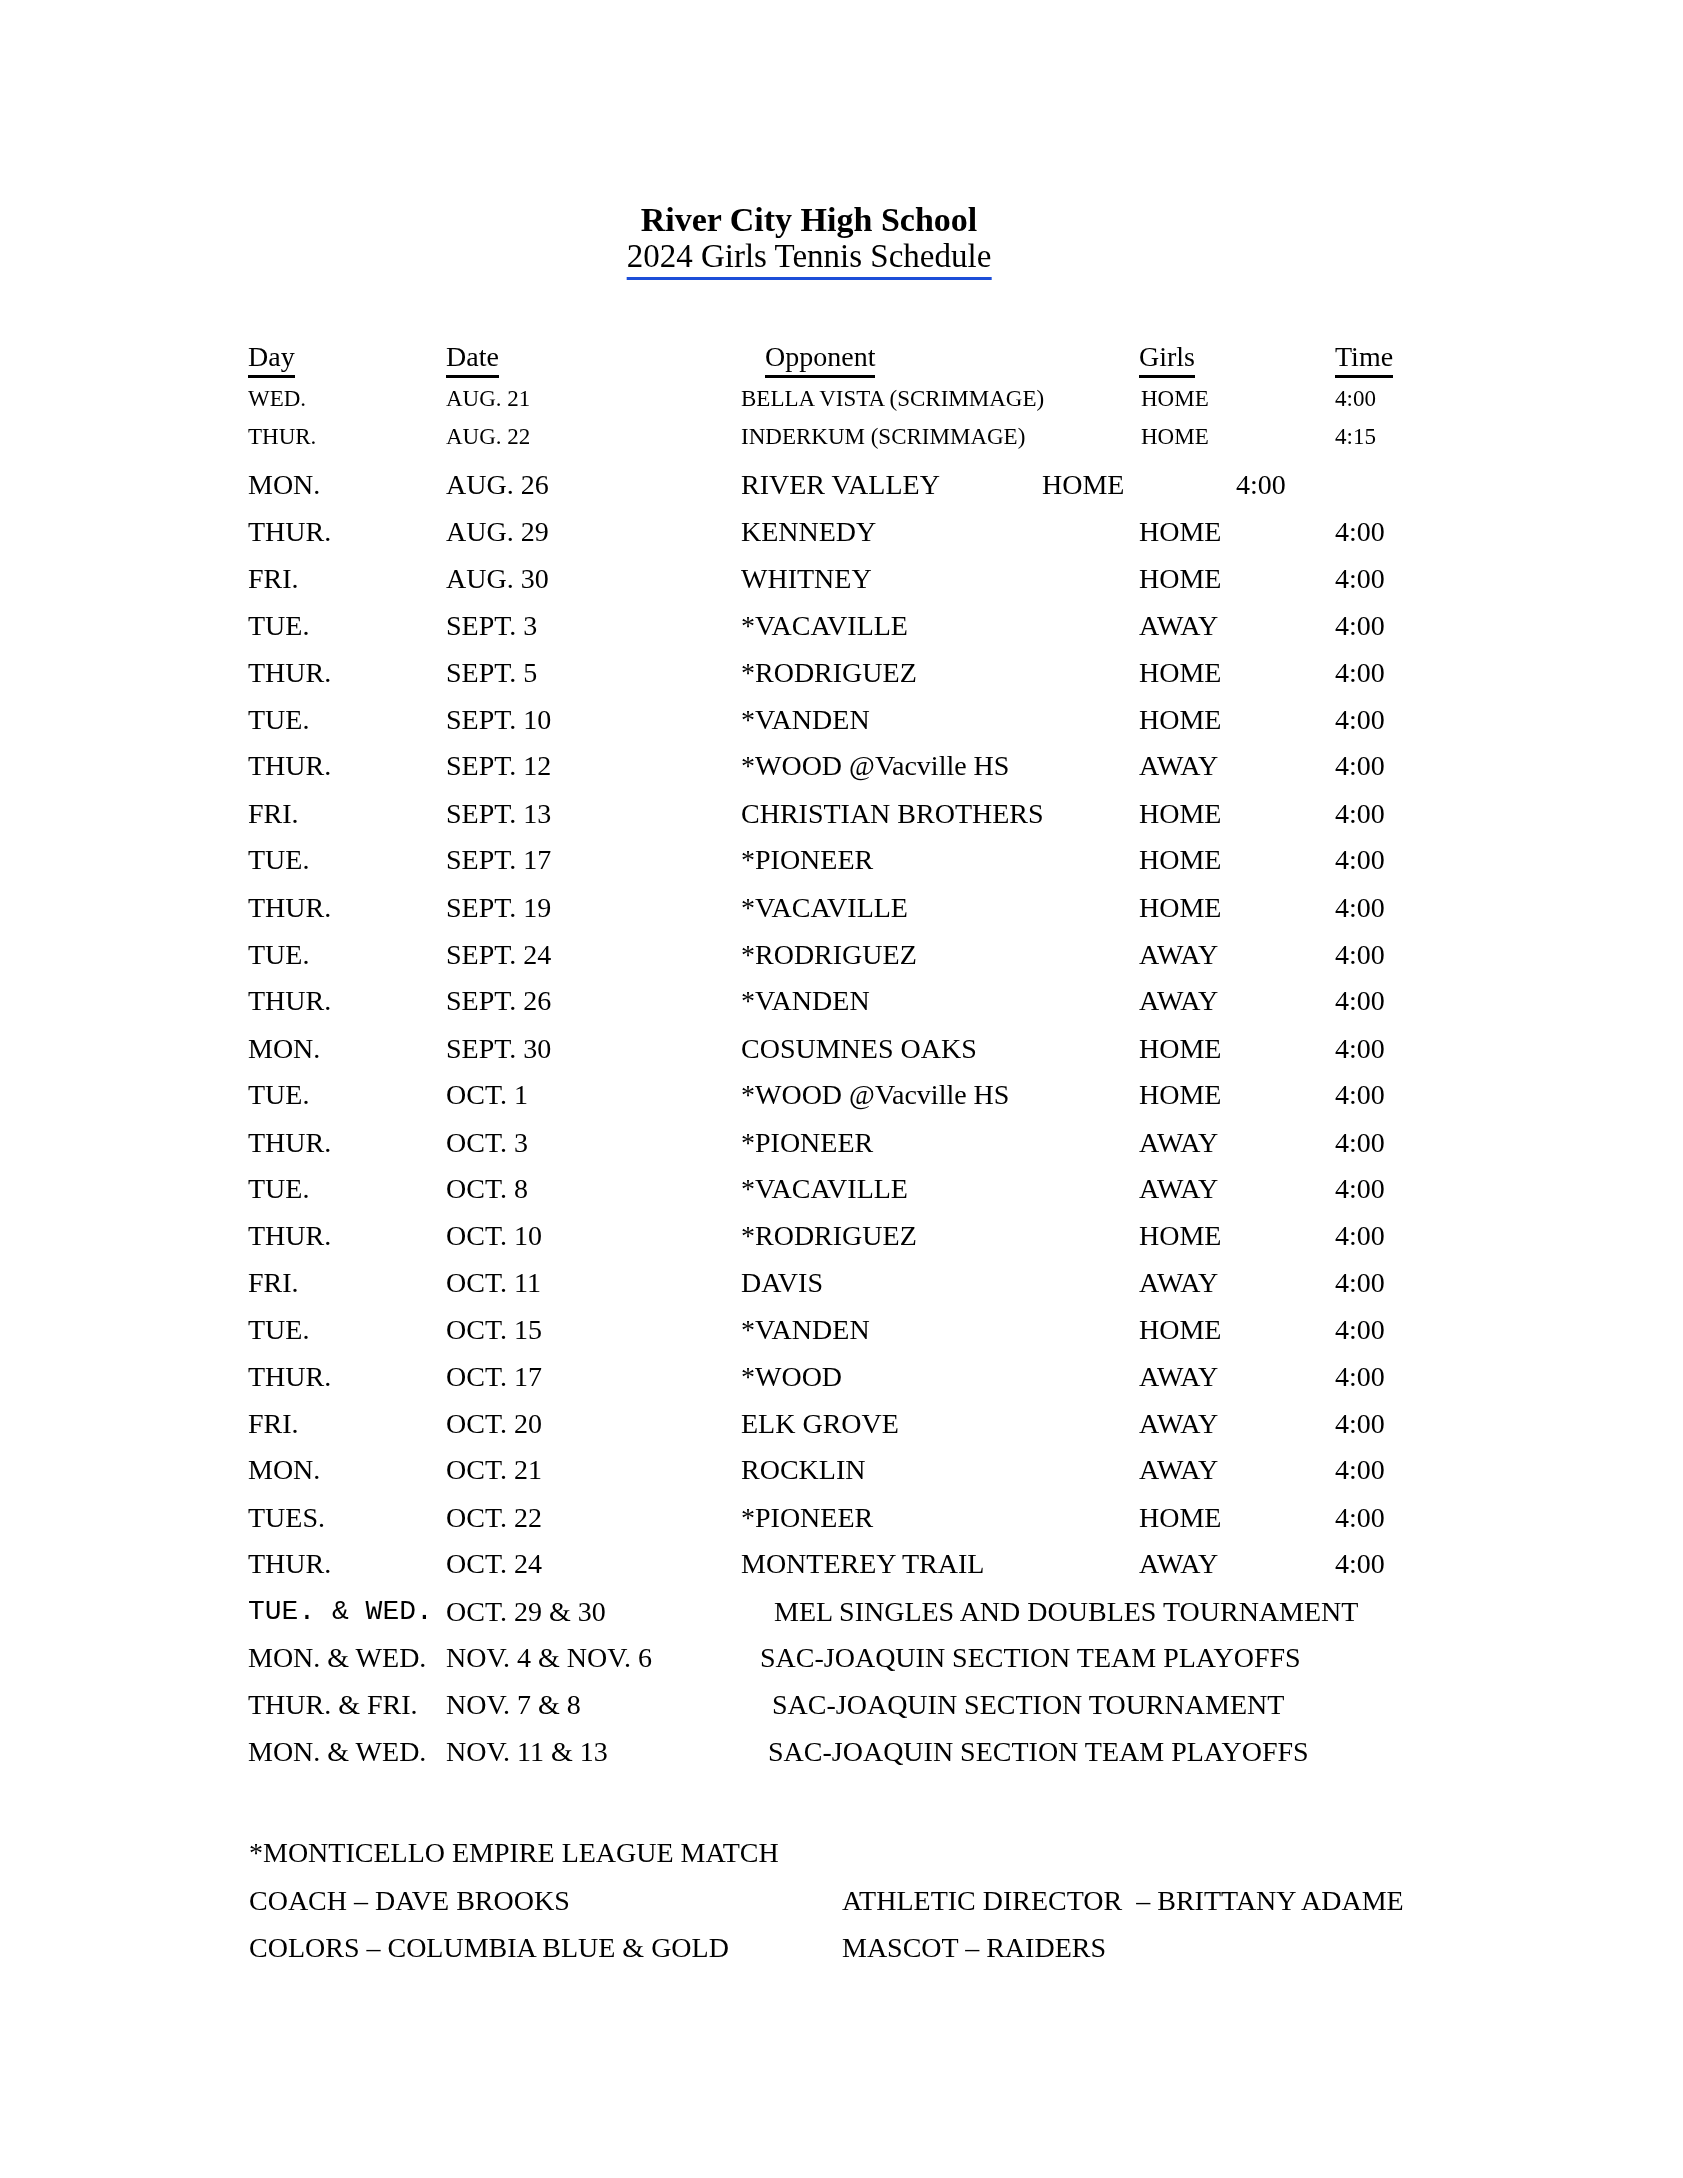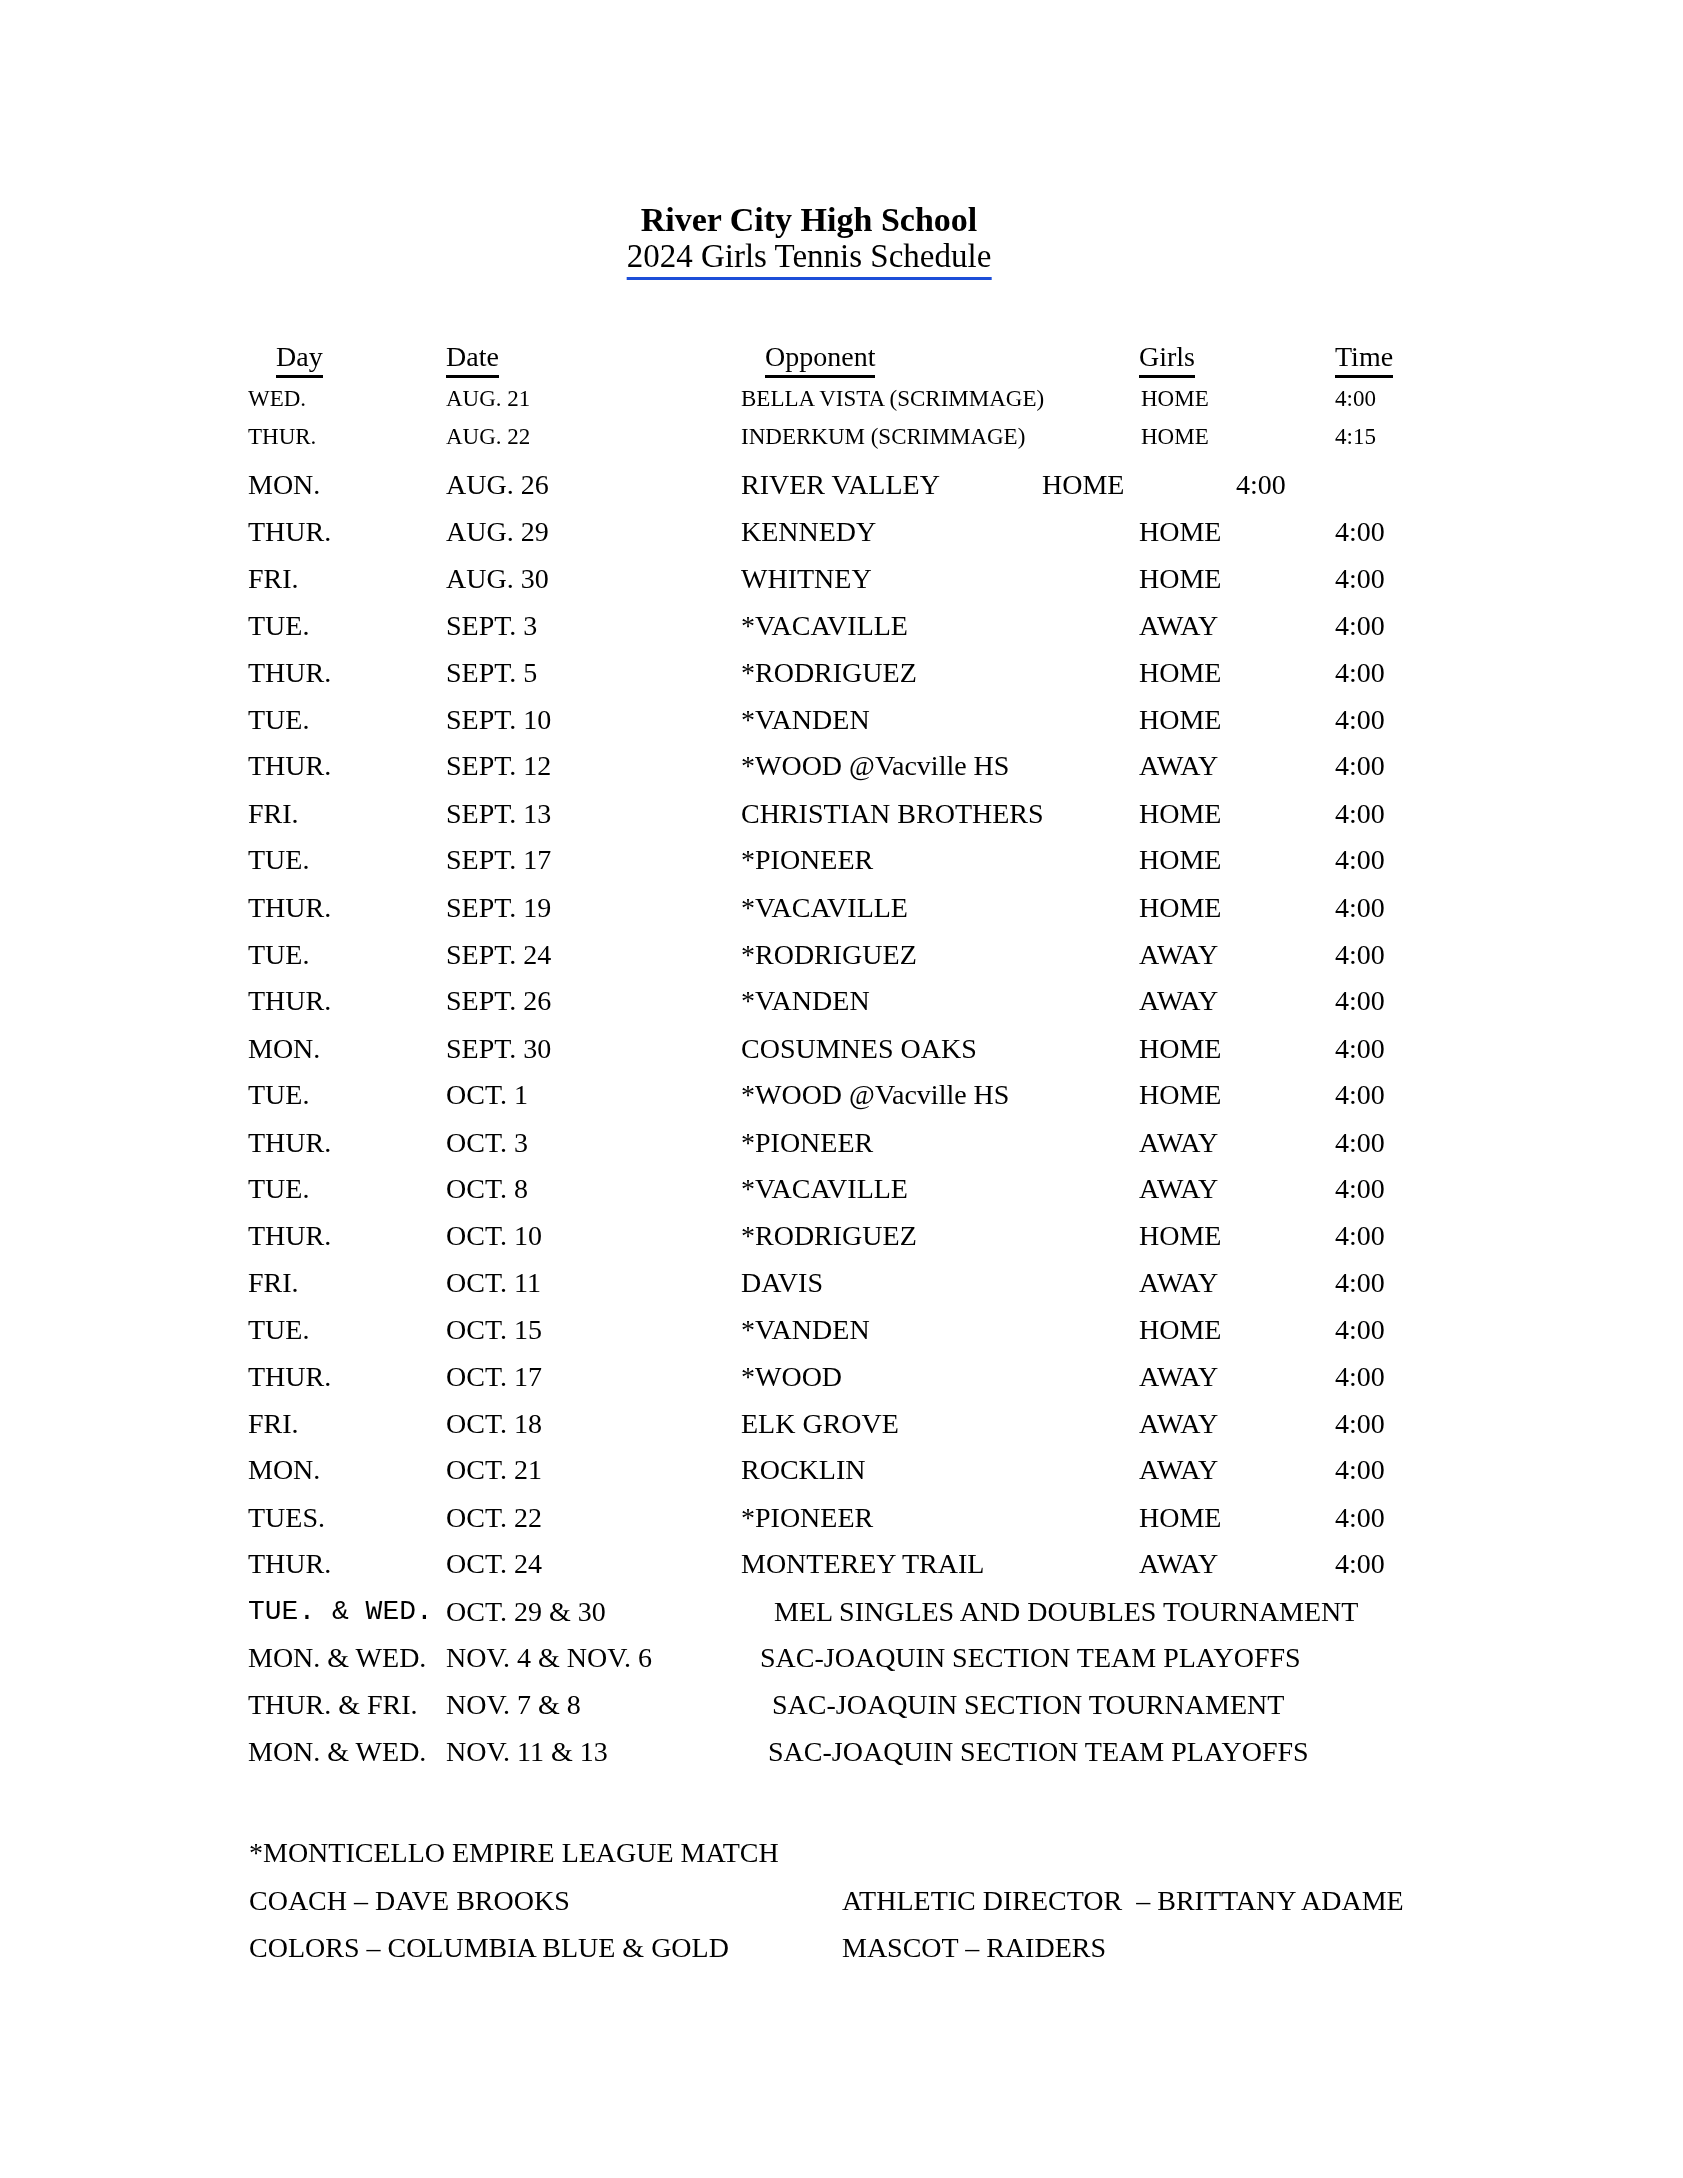--- a/index.html
+++ b/index.html
@@ -26,21 +26,21 @@
   .cell{font-size:28px;}
   .row-small .cell{font-size:23px;}
   .footer-line{font-size:28px;}
 </style>
 </head>
 <body>
 
 <div class="abs doc-title" style="left:809px;top:203px;">River City High School</div>
 <div class="abs doc-subtitle" style="left:809px;top:240px;">2024 Girls Tennis Schedule</div>
 
-<div class="abs colhead" style="left:248px;top:343px;margin-left:28px;">Day</div>
+<div class="abs colhead" style="left:248px;top:343px;">Day</div>
 <div class="abs colhead" style="left:446px;top:343px;">Date</div>
 <div class="abs colhead" style="left:765px;top:343px;">Opponent</div>
 <div class="abs colhead" style="left:1139px;top:343px;">Girls</div>
 <div class="abs colhead" style="left:1335px;top:343px;">Time</div>
 
 <div id="rows">
     <div class="row-small">
       <span class="abs cell" style="left: 248px; top: 387px;">WED.</span>
       <span class="abs cell" style="left: 446px; top: 387px;">AUG. 21</span>
       <span class="abs cell" style="left: 741px; top: 387px;">BELLA VISTA (SCRIMMAGE)</span>
@@ -189,21 +189,21 @@
     </div>
     <div>
       <span class="abs cell" style="left: 248px; top: 1363px;">THUR.</span>
       <span class="abs cell" style="left: 446px; top: 1363px;">OCT. 17</span>
       <span class="abs cell" style="left: 741px; top: 1363px;">*WOOD</span>
       <span class="abs cell" style="left: 1139px; top: 1363px;">AWAY</span>
       <span class="abs cell" style="left: 1335px; top: 1363px;">4:00</span>
     </div>
     <div>
       <span class="abs cell" style="left: 248px; top: 1410px;">FRI.</span>
-      <span class="abs cell" style="left: 446px; top: 1410px;">OCT. 18</span>
+      <span class="abs cell" style="left: 446px; top: 1410px;">OCT. 20</span>
       <span class="abs cell" style="left: 741px; top: 1410px;">ELK GROVE</span>
       <span class="abs cell" style="left: 1139px; top: 1410px;">AWAY</span>
       <span class="abs cell" style="left: 1335px; top: 1410px;">4:00</span>
     </div>
     <div>
       <span class="abs cell" style="left: 248px; top: 1456px;">MON.</span>
       <span class="abs cell" style="left: 446px; top: 1456px;">OCT. 21</span>
       <span class="abs cell" style="left: 741px; top: 1456px;">ROCKLIN</span>
       <span class="abs cell" style="left: 1139px; top: 1456px;">AWAY</span>
       <span class="abs cell" style="left: 1335px; top: 1456px;">4:00</span>

